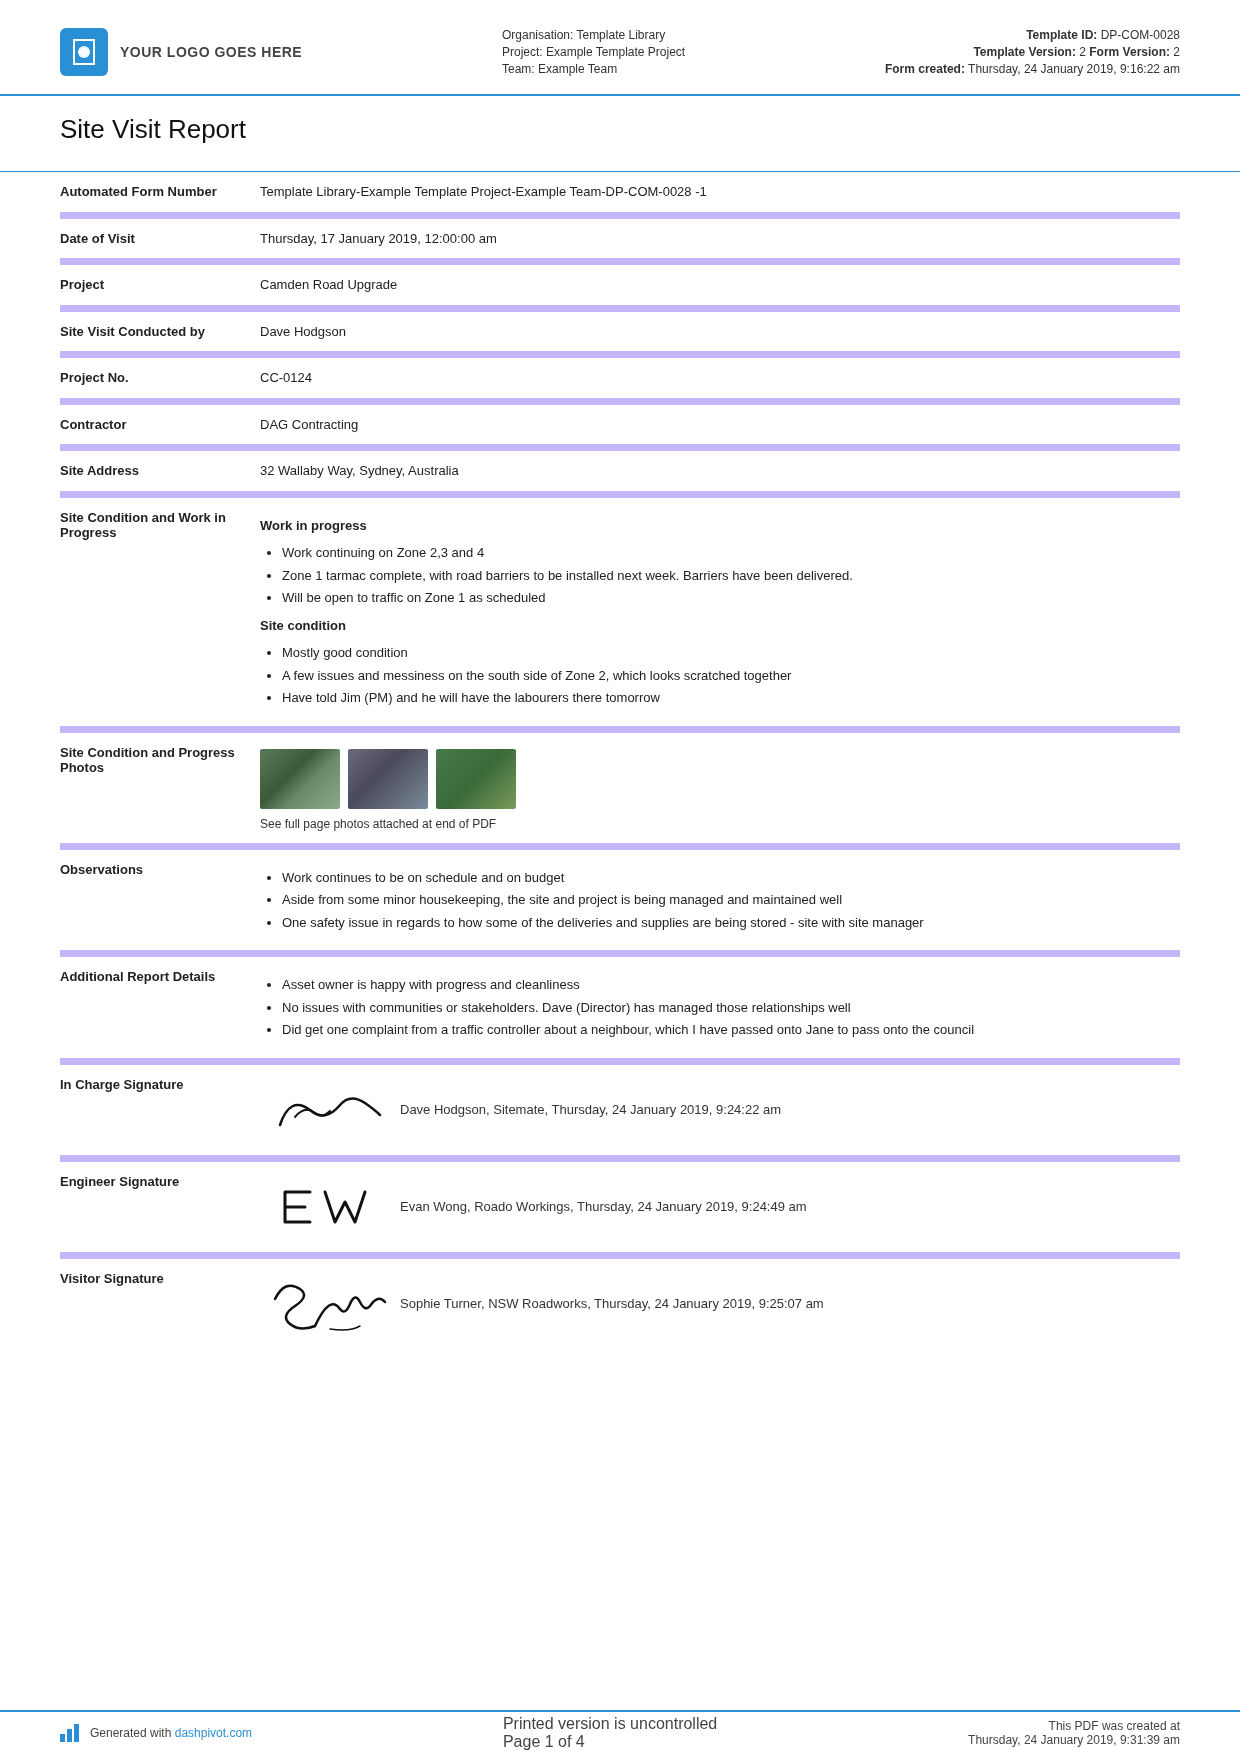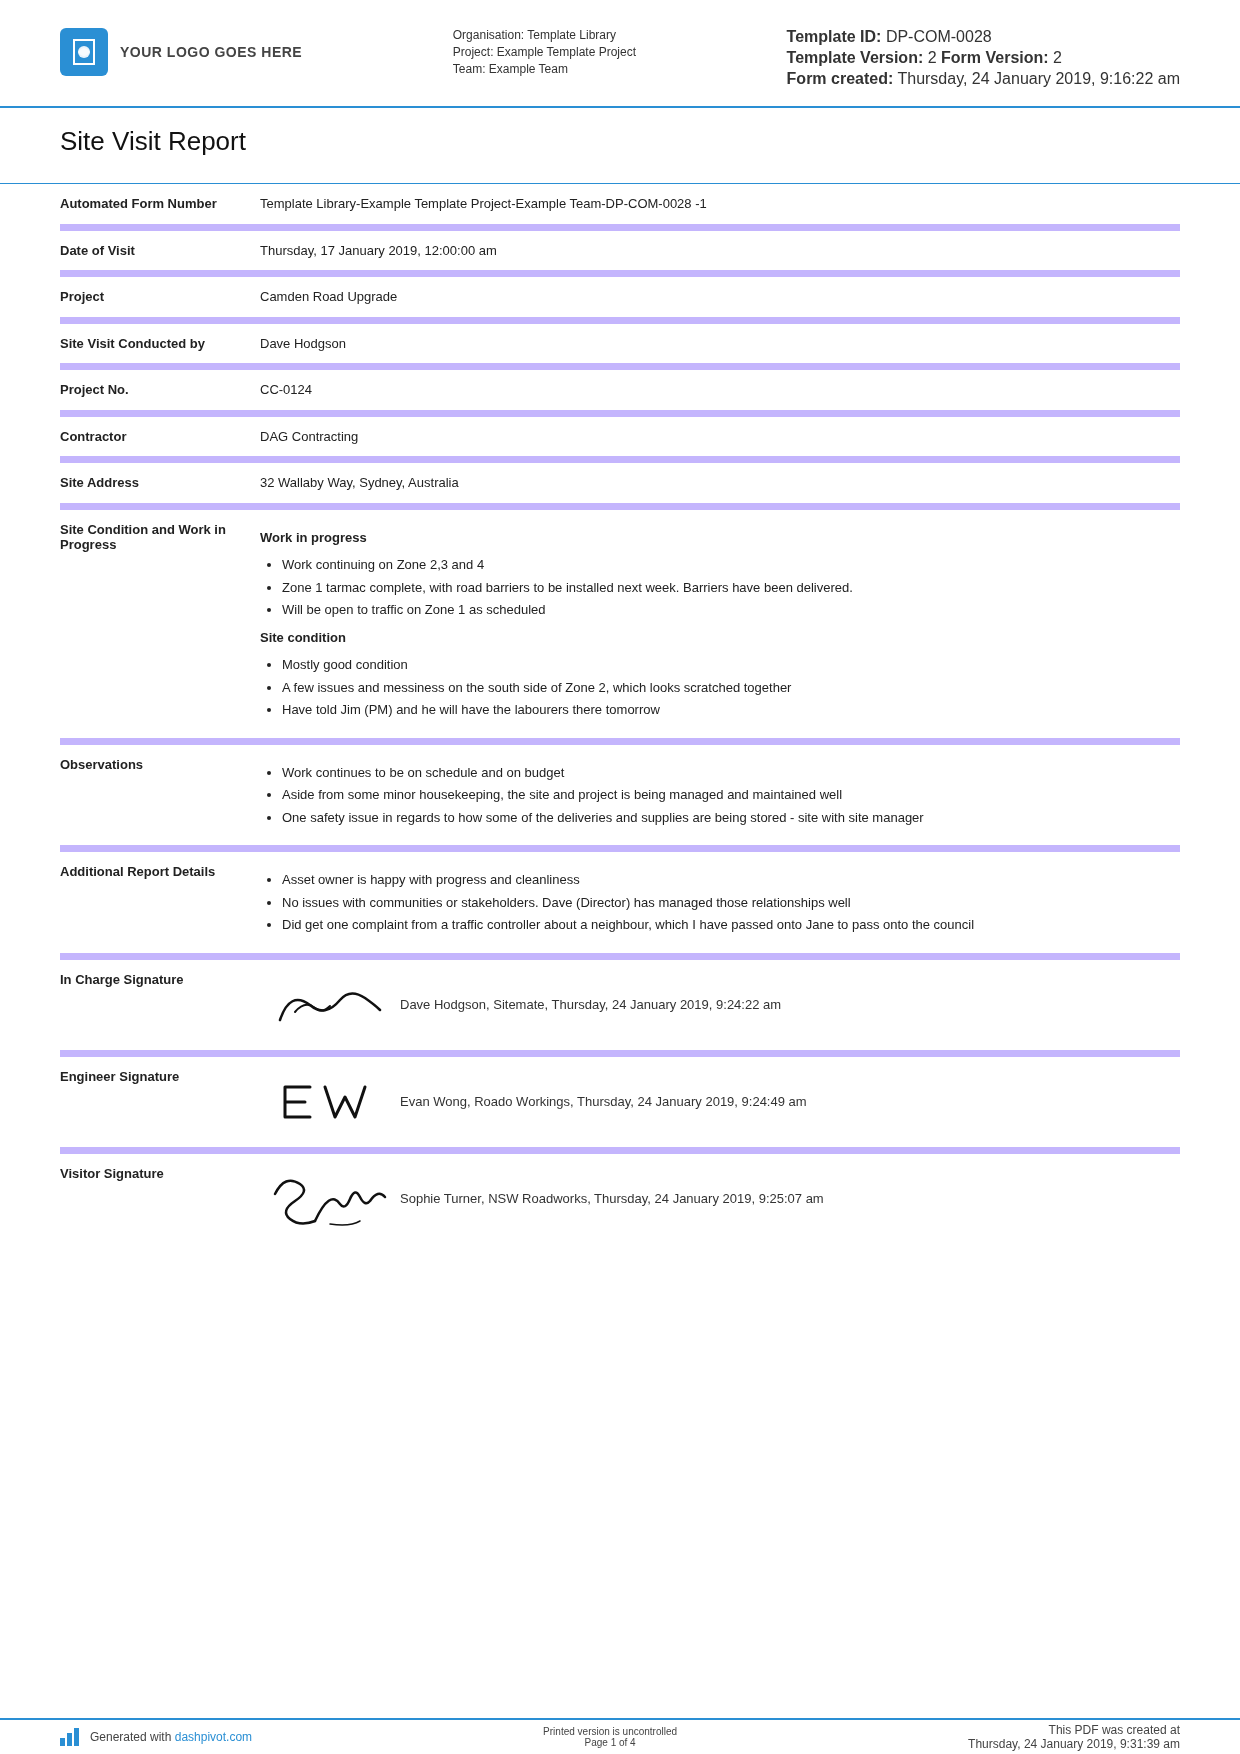--- a/index.html
+++ b/index.html
@@ -73,22 +73,23 @@
     .meta-col span strong {
       font-weight: normal;
     }
     .meta-right {
       display: flex;
       flex-direction: column;
       gap: 3px;
       min-width: 260px;
     }
     .meta-right span {
-      font-size: 16px;
+      font-size: 12px;
       color: #333;
+      text-align: right;
     }
     .meta-right span strong {
       font-weight: bold;
     }
     
     .report-title-area {
       padding: 18px 60px 26px 60px;
       border-bottom: 1px solid #2a8fd4;
     }
     .report-title {
@@ -194,23 +195,23 @@
       align-items: center;
       gap: 8px;
       font-size: 12px;
       color: #444;
     }
     .footer-left a {
       color: #2a8fd4;
       text-decoration: none;
     }
     .footer-center {
-      font-size: 10px;
+      font-size: 16px;
       color: #444;
-      text-align: center;
+      text-align: left;
     }
     .footer-right {
       font-size: 12px;
       color: #444;
       text-align: right;
     }
     .bar-icon {
       width: 22px;
       height: 18px;
       display: flex;
@@ -305,20 +306,31 @@
         </ul>
         <span class="section-bold">Site condition</span>
         <ul>
           <li>Mostly good condition</li>
           <li>A few issues and messiness on the south side of Zone 2, which looks scratched together</li>
           <li>Have told Jim (PM) and he will have the labourers there tomorrow</li>
         </ul>
       </div>
     </div>
 
+    <div class="field-row">
+      <div class="field-label">Site Condition and Progress Photos</div>
+      <div class="field-value">
+        <div class="photos-row">
+          <div class="photo-thumb photo-thumb-1"></div>
+          <div class="photo-thumb photo-thumb-2"></div>
+          <div class="photo-thumb photo-thumb-3"></div>
+        </div>
+        <div class="photos-caption">See full page photos attached at end of PDF</div>
+      </div>
+    </div>
 
     <div class="field-row">
       <div class="field-label">Observations</div>
       <div class="field-value">
         <ul>
           <li>Work continues to be on schedule and on budget</li>
           <li>Aside from some minor housekeeping, the site and project is being managed and maintained well</li>
           <li>One safety issue in regards to how some of the deliveries and supplies are being stored - site with site manager</li>
         </ul>
       </div>

